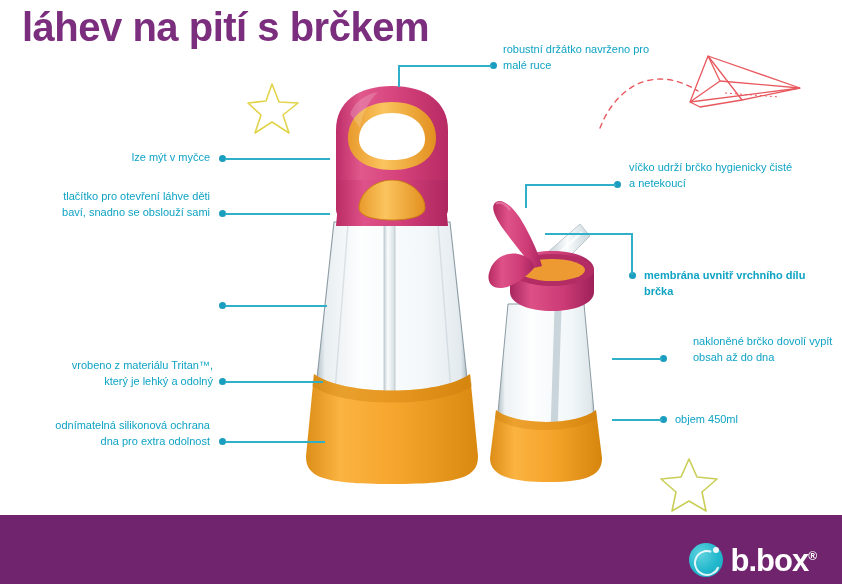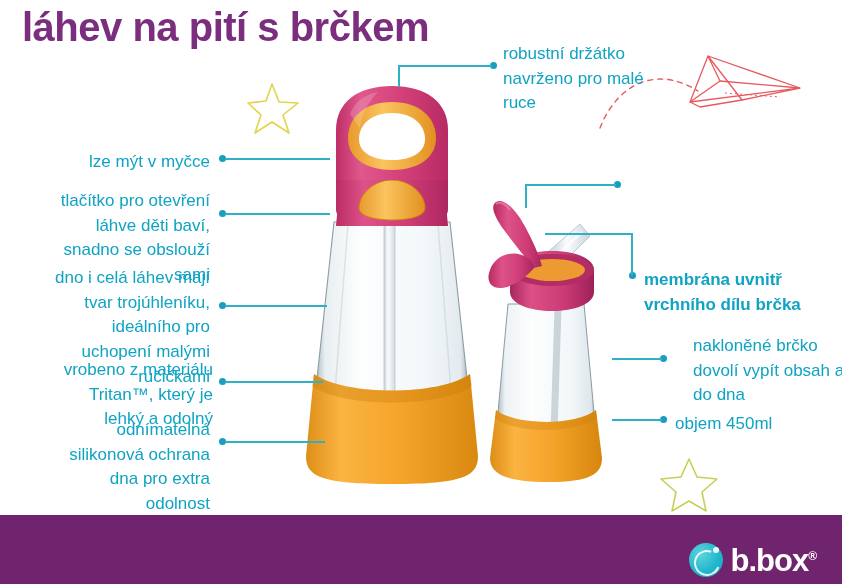--- a/index.html
+++ b/index.html
@@ -16,21 +16,21 @@
   .title{
     position:absolute;left:22px;top:4px;
     font-size:40px;font-weight:bold;letter-spacing:-0.5px;
     color:#7B2D7E;white-space:nowrap;line-height:1.15;
   }
 
   
   .callout{
     position:absolute;
     color:#0FA3C4;
-    font-size:17px;
+    font-size:11px;
     line-height:1.45;
   }
   .callout.right-align{text-align:right;}
   .callout.left-align{text-align:left;}
 
   
   .lead-line{position:absolute;height:2px;background:#2FAFC8;}
   .lead-dot{position:absolute;width:7px;height:7px;border-radius:50%;background:#1B9DC0;}
   .lead-v{position:absolute;width:2px;background:#2FAFC8;}
 
@@ -241,37 +241,37 @@
   </svg>
 
   <div class="callout right-align" style="left:60px;top:150px;width:150px;">lze mýt v myčce</div>
   <div class="lead-dot" style="left:219px;top:155px;"></div>
   <div class="lead-line" style="left:225px;top:158px;width:105px;"></div>
 
   <div class="callout right-align" style="left:45px;top:189px;width:165px;">tlačítko pro otevření láhve děti baví, snadno se obslouží sami</div>
   <div class="lead-dot" style="left:219px;top:210px;"></div>
   <div class="lead-line" style="left:225px;top:213px;width:105px;"></div>
 
-  <div class="callout right-align" style="left:55px;top:266px;width:155px;">dno i celá láhev mají tvar trojúhleníku, ideálního pro uchopení malými ručičkami</div>
   <div class="lead-dot" style="left:219px;top:302px;"></div>
   <div class="lead-line" style="left:225px;top:305px;width:102px;"></div>
 
   <div class="callout right-align" style="left:58px;top:358px;width:155px;">vrobeno z materiálu Tritan™, který je lehký a odolný</div>
   <div class="lead-dot" style="left:219px;top:378px;"></div>
   <div class="lead-line" style="left:225px;top:381px;width:98px;"></div>
 
   <div class="callout right-align" style="left:55px;top:418px;width:155px;">odnímatelná silikonová ochrana dna pro extra odolnost</div>
   <div class="lead-dot" style="left:219px;top:438px;"></div>
   <div class="lead-line" style="left:225px;top:441px;width:100px;"></div>
 
   <div class="callout left-align" style="left:503px;top:42px;width:150px;">robustní držátko navrženo pro malé ruce</div>
   <div class="lead-dot" style="left:490px;top:62px;"></div>
   <div class="lead-line" style="left:398px;top:65px;width:94px;"></div>
   <div class="lead-v" style="left:398px;top:65px;height:22px;"></div>
 
+  <div class="callout left-align" style="left:629px;top:160px;width:170px;">víčko udrží brčko hygienicky čisté a netekoucí</div>
   <div class="lead-dot" style="left:614px;top:181px;"></div>
   <div class="lead-line" style="left:525px;top:184px;width:91px;"></div>
   <div class="lead-v" style="left:525px;top:184px;height:24px;"></div>
 
   <div class="callout left-align" style="left:644px;top:268px;width:175px;font-weight:bold;">membrána uvnitř vrchního dílu brčka</div>
   <div class="lead-dot" style="left:629px;top:272px;"></div>
   <div class="lead-line" style="left:545px;top:233px;width:88px;"></div>
   <div class="lead-v" style="left:631px;top:233px;height:42px;"></div>
 
   <div class="callout left-align" style="left:693px;top:334px;width:165px;">nakloněné brčko dovolí vypít obsah až do dna</div>

